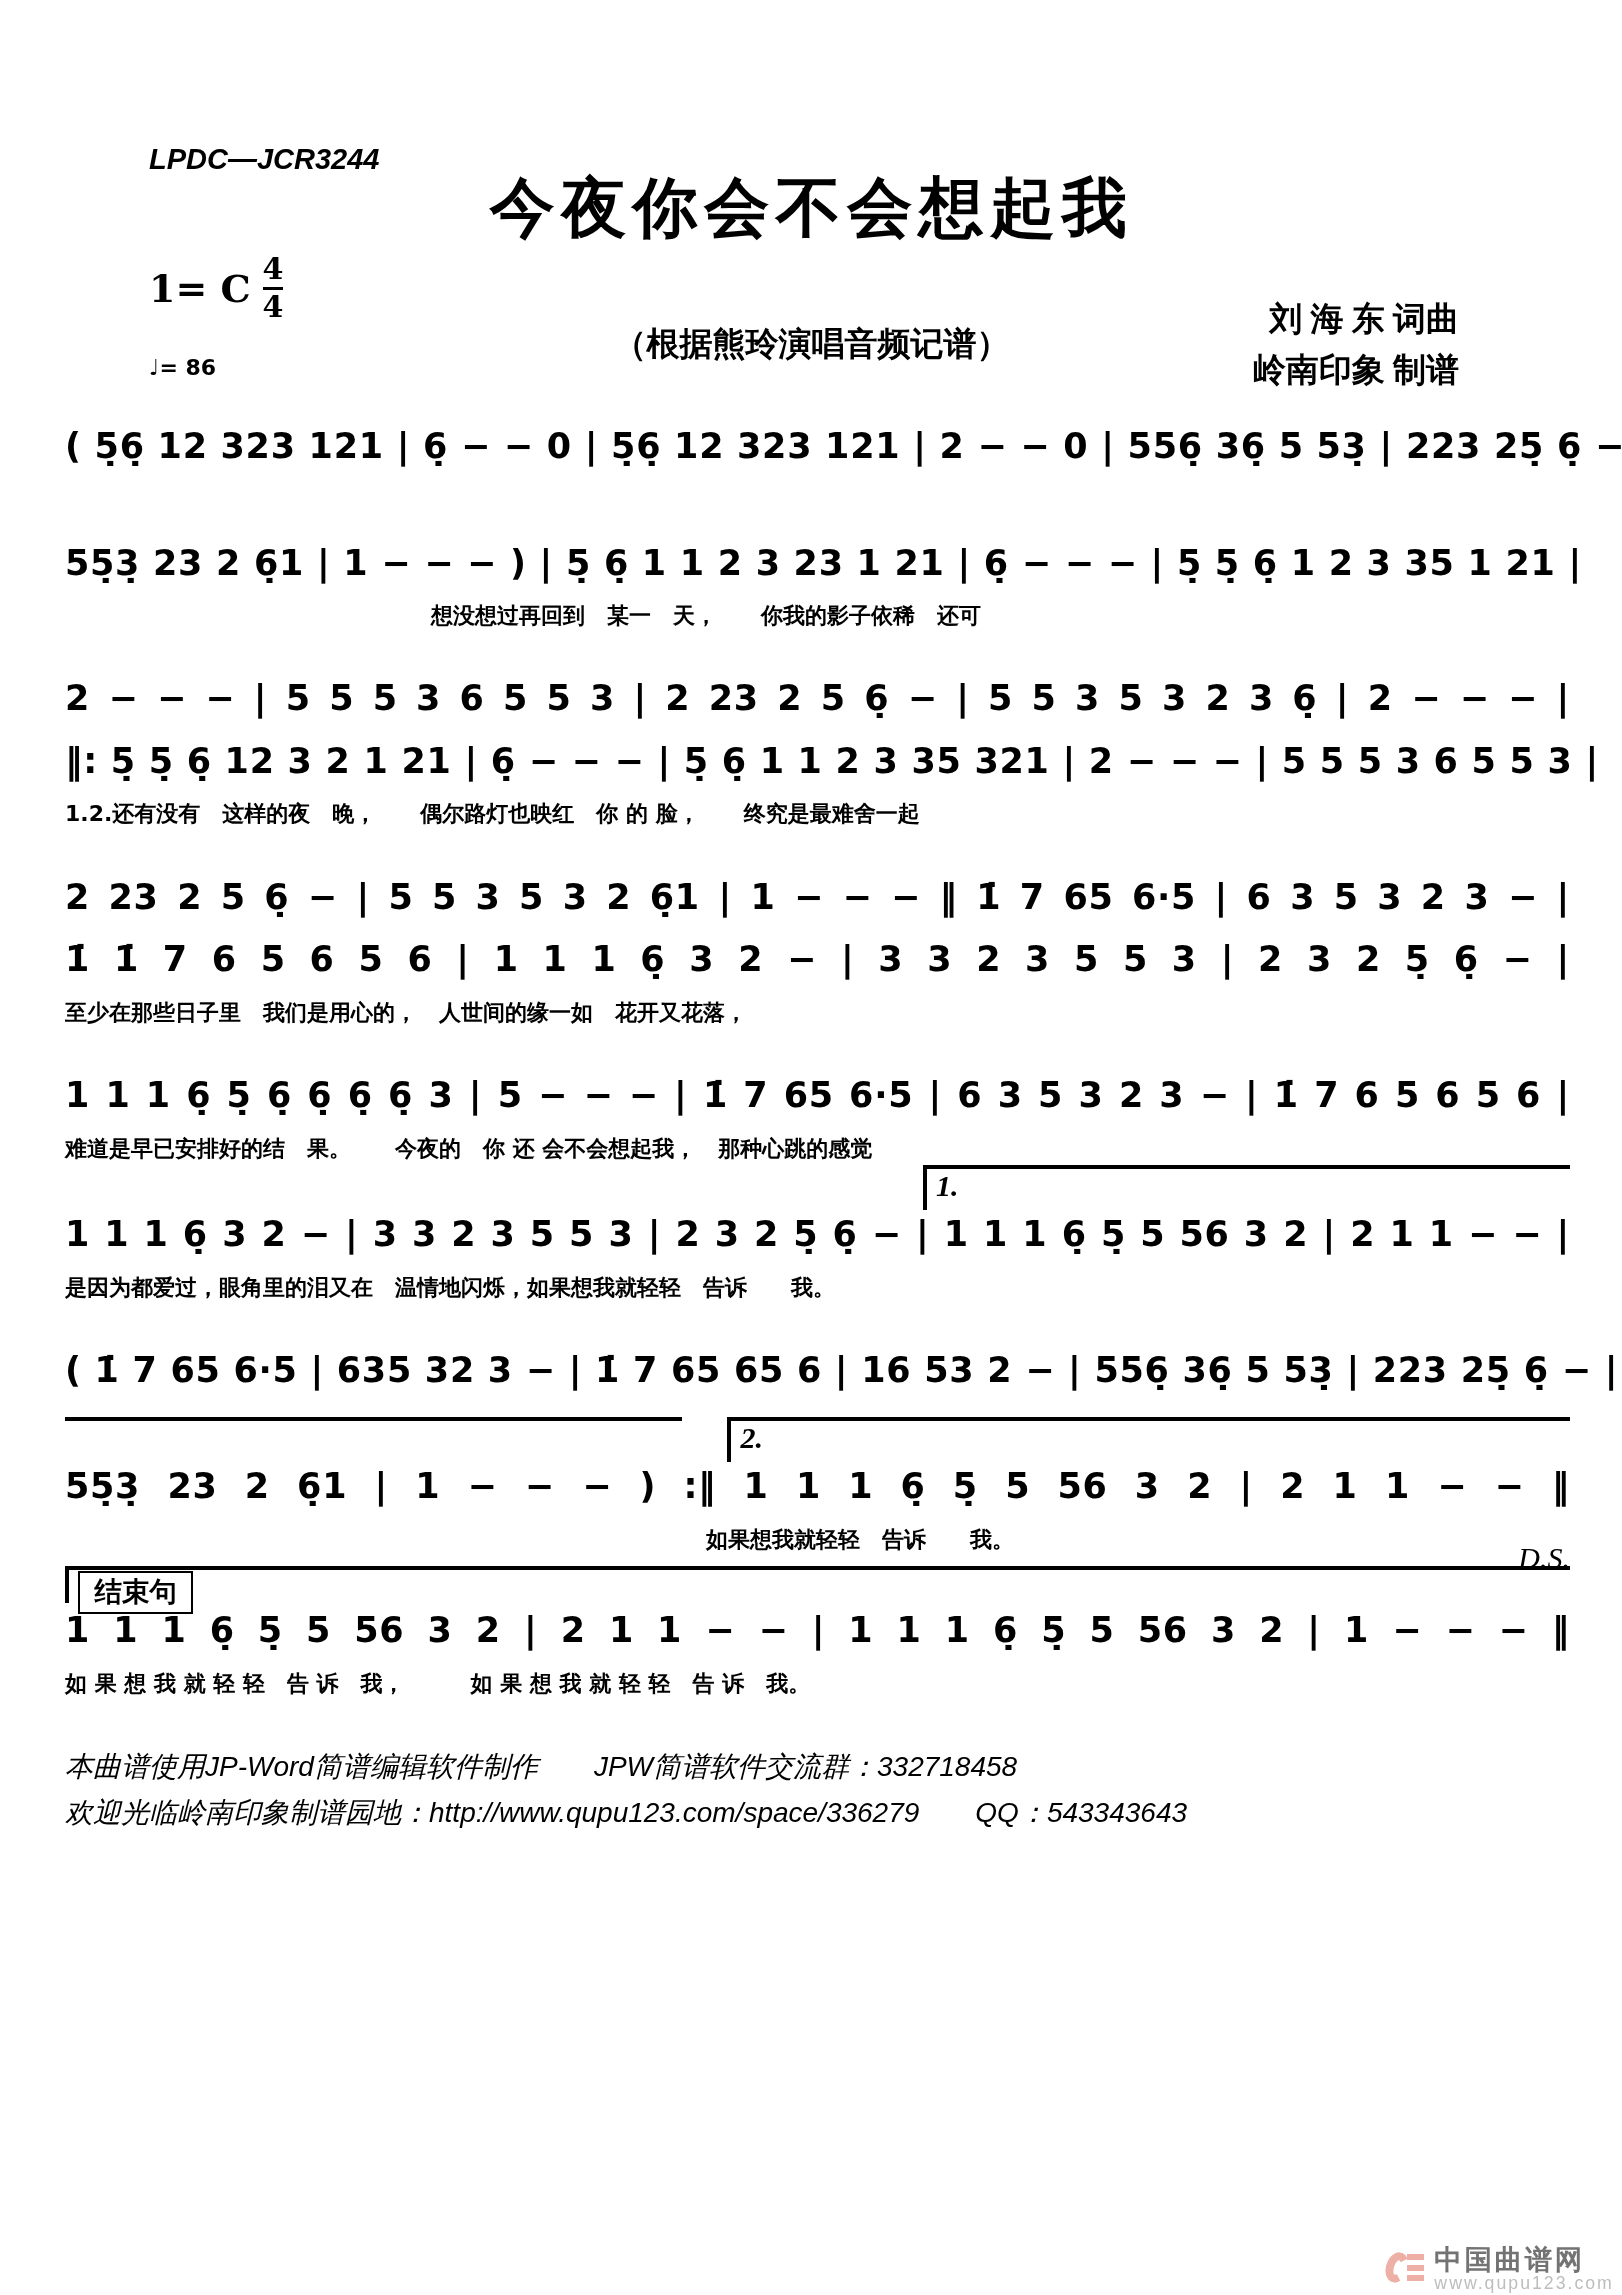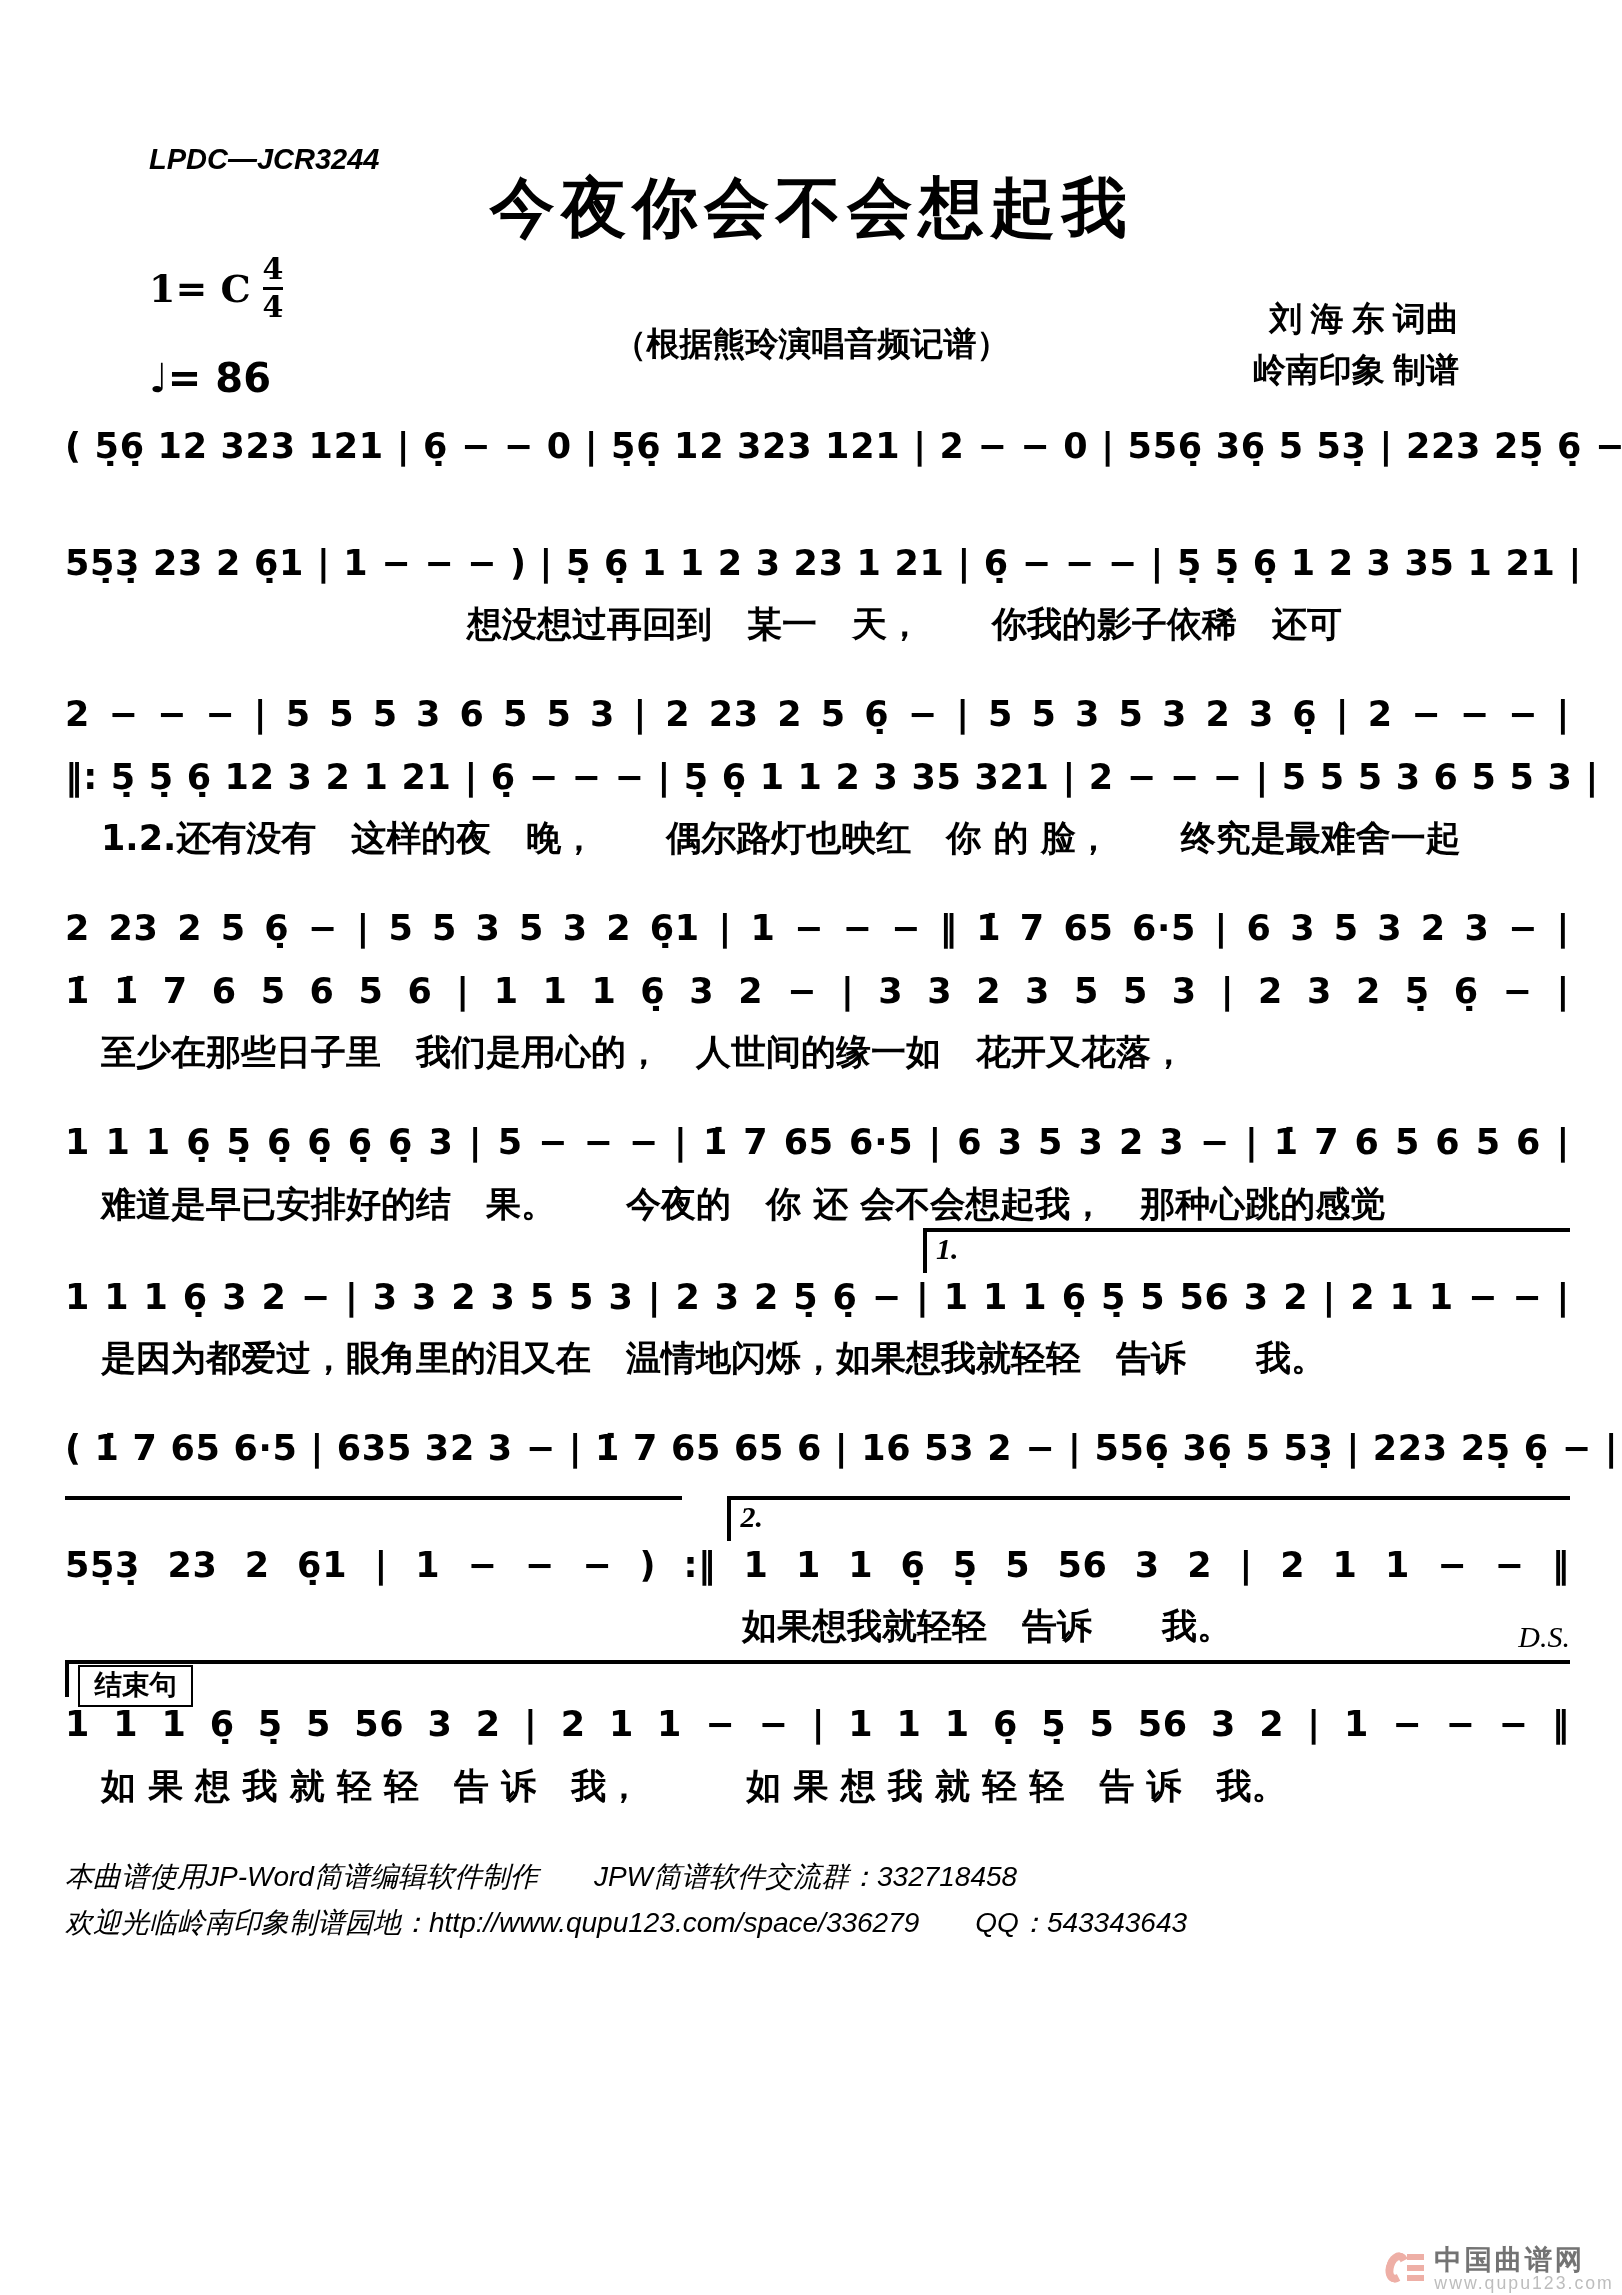--- a/index.html
+++ b/index.html
@@ -9,32 +9,32 @@
   .catalog{position:absolute;left:149px;top:143px;font-family:"Liberation Sans",sans-serif;
            font-style:italic;font-weight:bold;font-size:29px;}
   .title{position:absolute;left:0;right:0;top:164px;text-align:center;
          font-family:Liberation Serif, serif;font-weight:900;font-size:65px;letter-spacing:6.5px;}
   .keysig{position:absolute;left:149px;top:254px;font-family:"DejaVu Serif",serif;
           font-weight:bold;font-size:38px;display:flex;align-items:center;gap:11.8px;}
   .frac{display:inline-flex;flex-direction:column;align-items:center;line-height:1;
         font-size:30px;font-weight:bold;font-family:"DejaVu Serif",serif;}
   .frac .den{border-top:3.3px solid #000;padding-top:2.6px;margin-top:2.6px;}
   .tempo{position:absolute;left:149px;top:355px;font-family:"DejaVu Sans",sans-serif;
-         font-weight:bold;font-size:40px;}
+         font-weight:bold;font-size:22px;}
   .subtitle{position:absolute;left:0;right:0;top:322px;text-align:center;
             font-size:33px;font-weight:600;}
   .credits{position:absolute;right:164px;top:294px;text-align:right;font-size:33px;
            font-weight:600;line-height:1.55;}
   
   .score{position:absolute;left:65px;top:424px;width:1505px;}
   .music{font-family:"DejaVu Sans",sans-serif;font-weight:bold;font-size:35px;line-height:1.3;
          white-space:nowrap;text-align:justify;text-align-last:justify;letter-spacing:0.7px;
          margin-bottom:17px;}
-  .lyrics{font-family:"DejaVu Sans",sans-serif;font-weight:600;font-size:35px;line-height:1.2;
-          margin-bottom:47px;white-space:nowrap;margin-left:36px;}
+  .lyrics{font-family:"DejaVu Sans",sans-serif;font-weight:600;font-size:22px;line-height:1.2;
+          margin-bottom:47px;white-space:nowrap;}
   .sys{position:relative;}
   .sys.music-only .music{margin-bottom:71px;}
   .sys.has-volta{margin-top:50px;}
   .indent-2 .lyrics{padding-left:366px;}
   .indent-10 .lyrics{padding-left:641px;}
   .volta{position:absolute;top:-47px;height:41px;border-top:4.6px solid #000;}
   .volta.bracketed{border-left:4.6px solid #000;}
   .volta .vlabel{font-family:"Liberation Serif",serif;font-style:italic;font-weight:bold;
                  font-size:30px;padding-left:9.2px;display:inline-block;line-height:1.1;}
   .v1{left:57%;right:0;}

